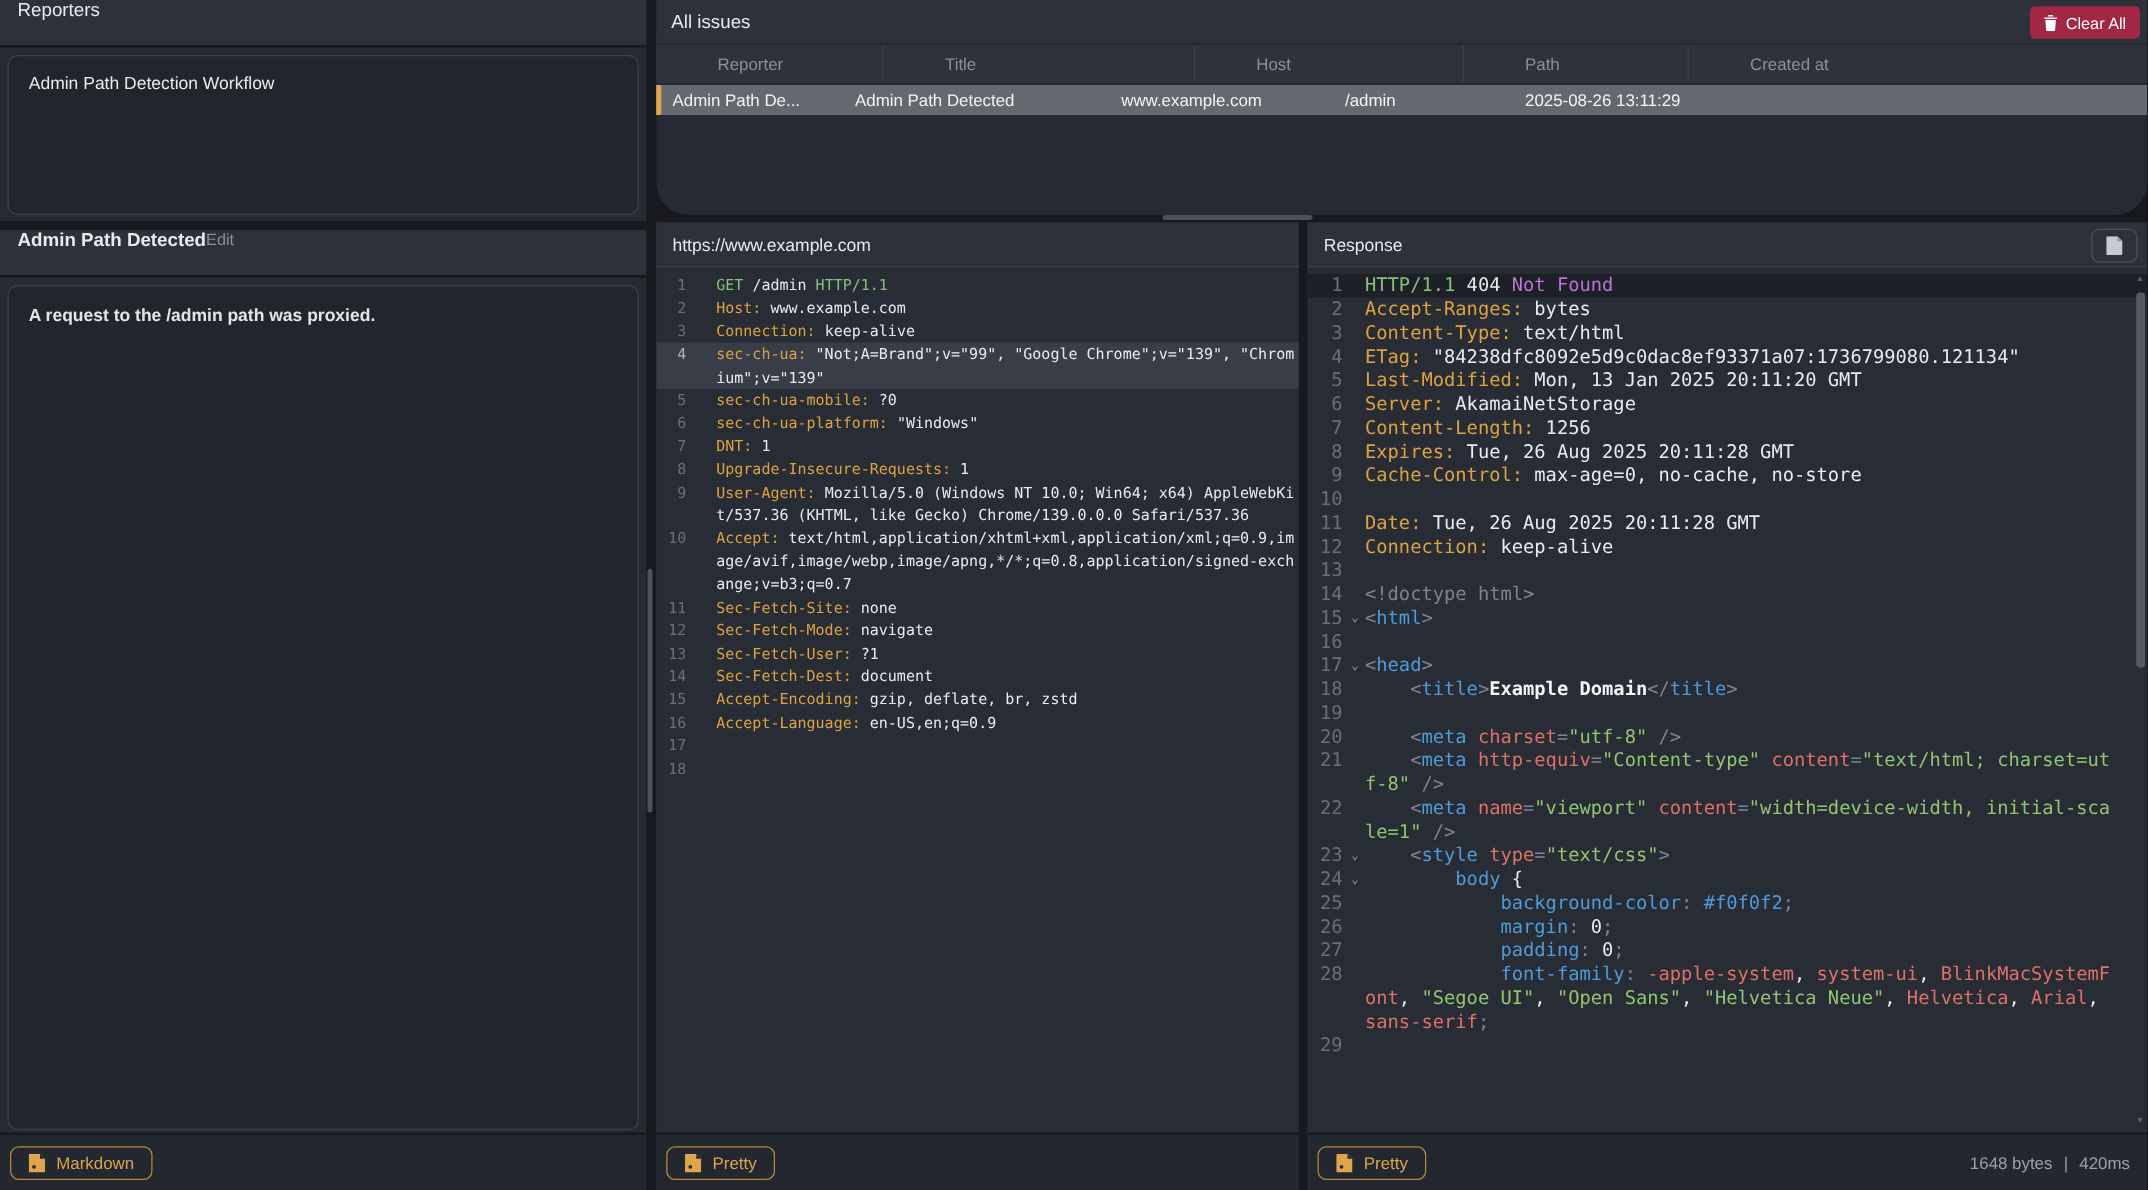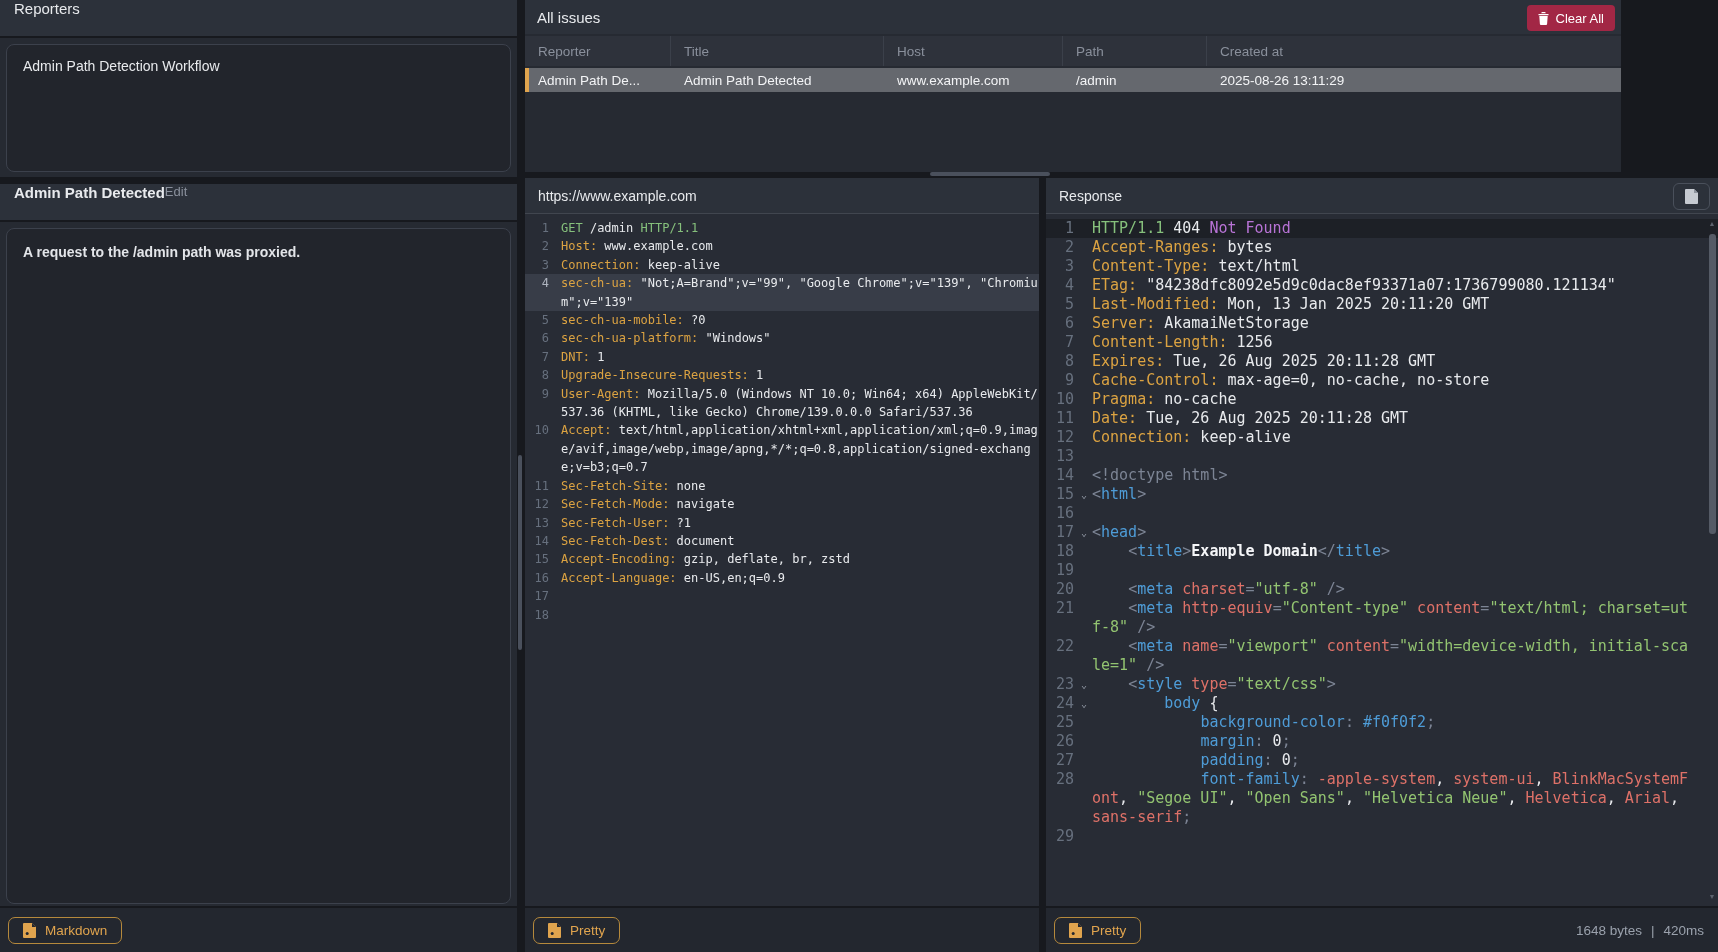--- a/index.html
+++ b/index.html
@@ -18,30 +18,30 @@
   
   #reporters-panel { left:0; top:0; width:517px; height:177px; }
   .inset-box {
     position:absolute; left:6px; right:6px;
     background:var(--bg-box); border:1px solid var(--border-box); border-radius:8px;
     overflow:hidden;
   }
   #reporters-box { top:44px; bottom:5px; }
   .reporter-item { padding:13px 16px; font-size:14px; color:var(--text-primary); cursor:pointer; }
   
-  #issues-panel { left:525px; top:0; width:1096px; height:172px; }
+  #issues-panel { left:525px; top:0; width:1193px; height:172px;border-radius:26px; }
   #issues-header { height:34px; display:flex; align-items:center; padding:0 12px; background:var(--bg-header); font-size:15px; }
   #clear-all-btn {
     position:absolute; right:6px; top:5px; height:26px;
     display:inline-flex; align-items:center; gap:7px; padding:0 11px;
     background:var(--danger-red); color:#fff; font-size:13px;
     border:none; border-radius:4px; cursor:pointer;
   }
   .issues-thead { position:absolute; left:0; right:0; top:36px; height:30px; display:flex; background:var(--bg-table-header); }
-  .th { display:flex; align-items:center; padding-left:13px; font-size:13.5px; color:var(--text-muted); border-right:1px solid #3b404a; }
+  .th { display:flex; align-items:center; padding-left:13px; font-size:13.5px; color:var(--text-muted); border-right:1px solid #3b404a;margin-left:36px; }
   .th:last-child { border-right:none; }
   .c0{width:146px}.c1{width:213px}.c2{width:179px}.c3{width:144px}.c4{flex:1}
   .issues-row {
     position:absolute; left:0; right:0; top:68px; height:24px; display:flex;
     background:var(--bg-row-selected); border-left:4px solid var(--accent-orange); cursor:pointer;
   }
   .issues-row .td { display:flex; align-items:center; padding-left:13px; font-size:13.5px; color:#f3f4f6; overflow:hidden; white-space:nowrap; }
   .issues-row .td.c0 { width:142px; padding-left:9px; }
   
   #note-panel { left:0; top:184px; width:517px; height:768px; }
@@ -70,21 +70,21 @@
     cursor:text;
   }
   .code-line { display:flex; align-items:flex-start; }
   #request-editor .code-line { min-height:18.4px; line-height:18.4px; font-size:12px; }
   #response-editor .code-line { min-height:19px; line-height:19px; font-size:15px; }
   .ln { flex:0 0 auto; text-align:right; color:var(--gutter); user-select:none; }
   #request-editor .ln { width:24px; margin-right:12px; }
   #response-editor .ln { width:28px; margin-right:2px; }
   .fold { flex:0 0 16px; text-align:center; color:#98a0ad; font-size:10px; user-select:none; cursor:pointer; }
   .code-text { white-space:pre-wrap; word-break:break-all; }
-  #request-editor .code-text { width:478px; }
+  #request-editor .code-text { width:478px;margin-left:12px; }
   #response-editor .code-text { width:597px; }
   .hl-light { background:var(--bg-line-light); }
   .hl-light .ln { color:#aeb4bf; }
   .hl-dark { background:var(--bg-line-dark); }
   .tk-k{color:var(--syn-key)} .tk-v{color:var(--syn-value)} .tk-m{color:var(--syn-method)}
   .tk-s{color:var(--syn-status)} .tk-g{color:var(--syn-gray)} .tk-t{color:var(--syn-tag)}
   .tk-a{color:var(--syn-attr)} .tk-q{color:var(--syn-string)}
   .tk-w{color:#f5f6f8; font-weight:bold;}
   
   #copy-response-btn {
@@ -313,21 +313,20 @@
           <div class="code-text"><span class="tk-k">Expires:</span><span class="tk-v"> Tue, 26 Aug 2025 20:11:28 GMT</span></div>
         </div>
         <div class="code-line">
           <span class="ln">9</span>
           <span class="fold"></span>
           <div class="code-text"><span class="tk-k">Cache-Control:</span><span class="tk-v"> max-age=0, no-cache, no-store</span></div>
         </div>
         <div class="code-line">
           <span class="ln">10</span>
           <span class="fold"></span>
-          <div class="code-text"><span class="tk-k">Pragma:</span><span class="tk-v"> no-cache</span></div>
         </div>
         <div class="code-line">
           <span class="ln">11</span>
           <span class="fold"></span>
           <div class="code-text"><span class="tk-k">Date:</span><span class="tk-v"> Tue, 26 Aug 2025 20:11:28 GMT</span></div>
         </div>
         <div class="code-line">
           <span class="ln">12</span>
           <span class="fold"></span>
           <div class="code-text"><span class="tk-k">Connection:</span><span class="tk-v"> keep-alive</span></div>

